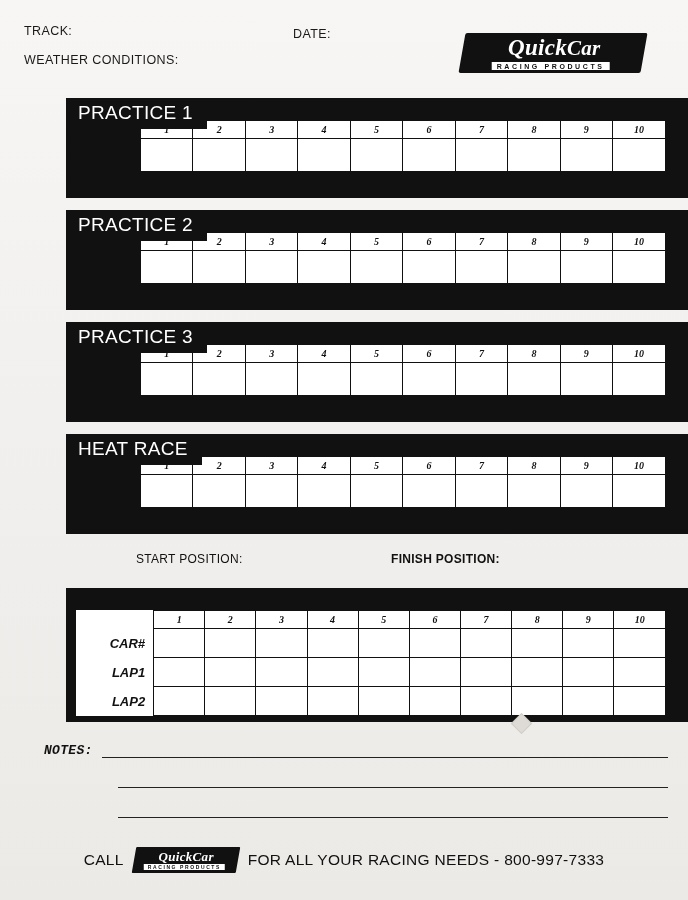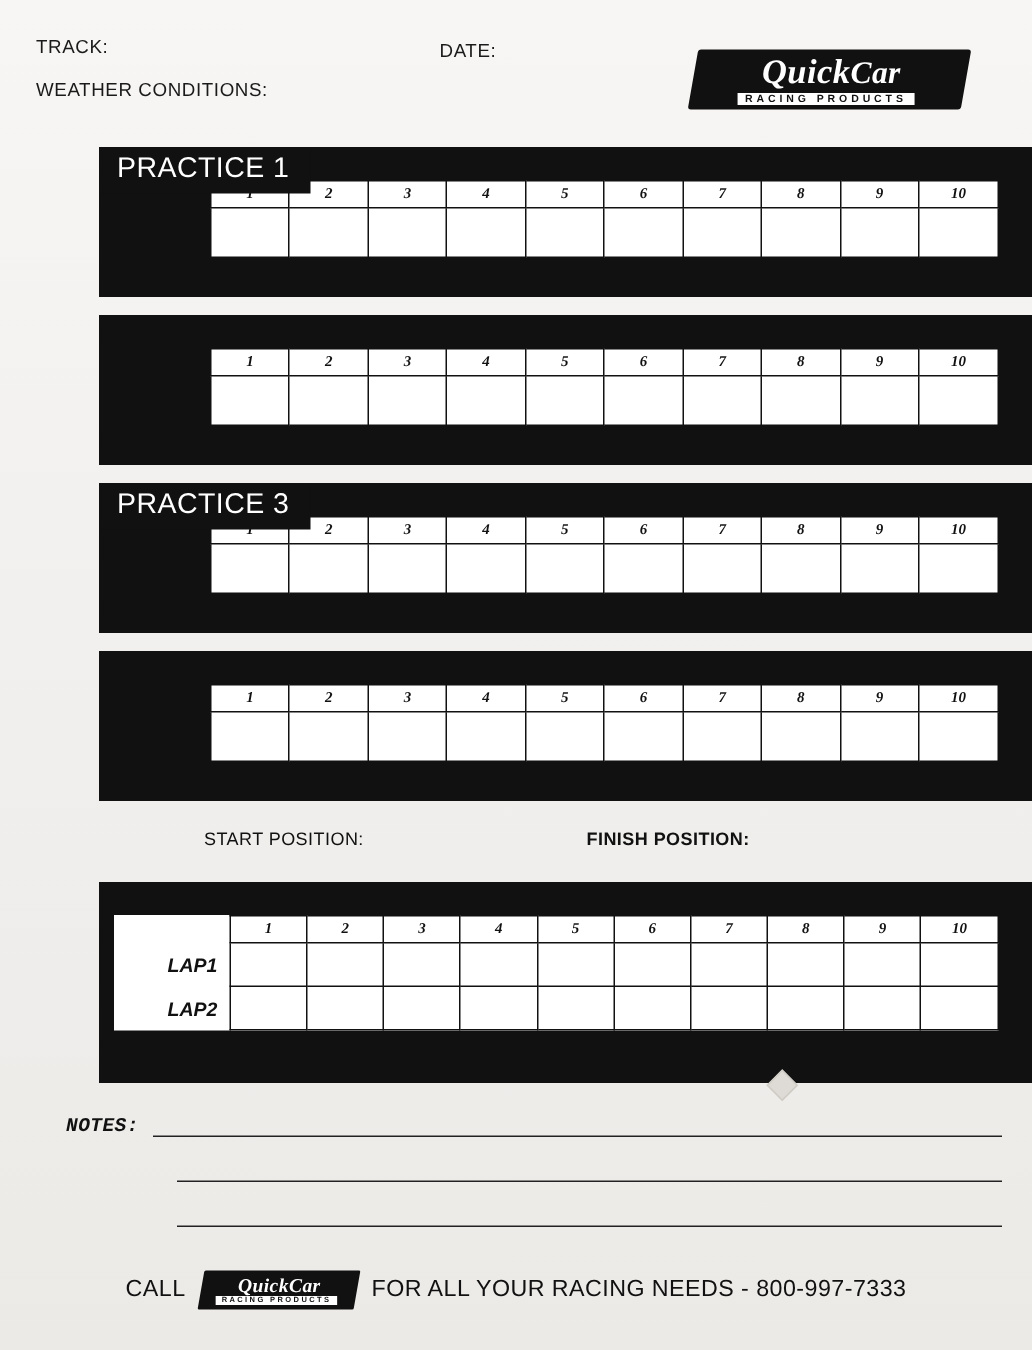--- a/index.html
+++ b/index.html
@@ -342,20 +342,23 @@
             </tr>
           </tbody>
             </table>
         </div>
       </div>
     </div>
 
     <div class="section">
       <div class="blk">
         <div class="frame"></div>
+        <div class="title">
+          <div class="sec-title-bar">PRACTICE 2</div>
+        </div>
         <div class="tbl">
           <table class="grid">
             <tbody>
                 <tr class="numrow">
               <td style="width:56px">1</td>
               <td style="width:56px">2</td>
               <td style="width:56px">3</td>
               <td style="width:56px">4</td>
               <td style="width:56px">5</td>
               <td style="width:56px">6</td>
@@ -417,20 +420,23 @@
             </tr>
           </tbody>
             </table>
         </div>
       </div>
     </div>
 
     <div class="section">
       <div class="blk">
         <div class="frame"></div>
+        <div class="title">
+          <div class="sec-title-bar">HEAT RACE</div>
+        </div>
         <div class="tbl">
           <table class="grid">
             <tbody>
                 <tr class="numrow">
               <td style="width:56px">1</td>
               <td style="width:56px">2</td>
               <td style="width:56px">3</td>
               <td style="width:56px">4</td>
               <td style="width:56px">5</td>
               <td style="width:56px">6</td>
@@ -474,20 +480,33 @@
               <td style="width:54px">3</td>
               <td style="width:54px">4</td>
               <td style="width:54px">5</td>
               <td style="width:54px">6</td>
               <td style="width:54px">7</td>
               <td style="width:54px">8</td>
               <td style="width:54px">9</td>
               <td style="width:54px">10</td>
             </tr>
             <tr class="qual-row">
+              <td class="rowlabel">CAR#</td>
+              <td></td>
+              <td></td>
+              <td></td>
+              <td></td>
+              <td></td>
+              <td></td>
+              <td></td>
+              <td></td>
+              <td></td>
+              <td></td>
+            </tr>
+            <tr class="qual-row">
               <td class="rowlabel">LAP1</td>
               <td></td>
               <td></td>
               <td></td>
               <td></td>
               <td></td>
               <td></td>
               <td></td>
               <td></td>
               <td></td>

